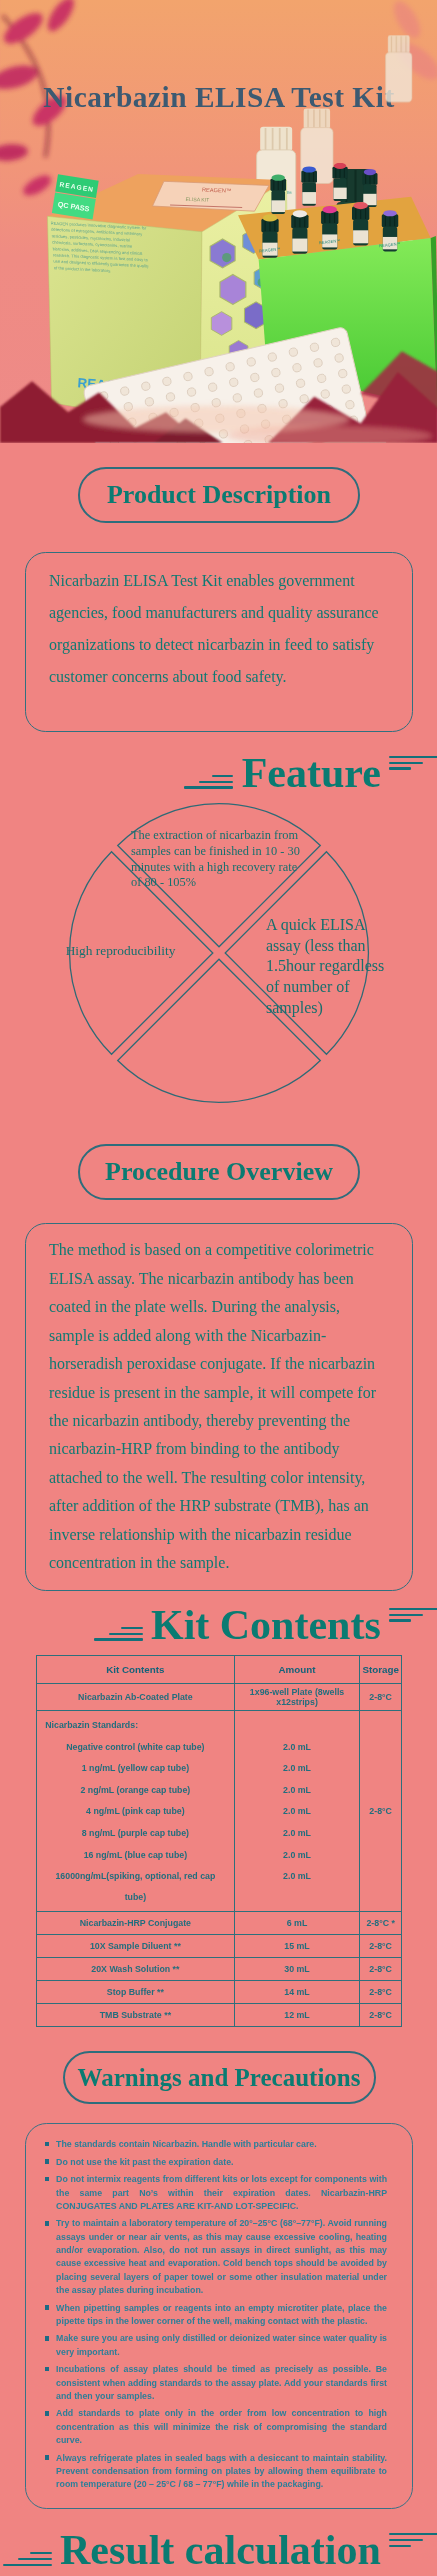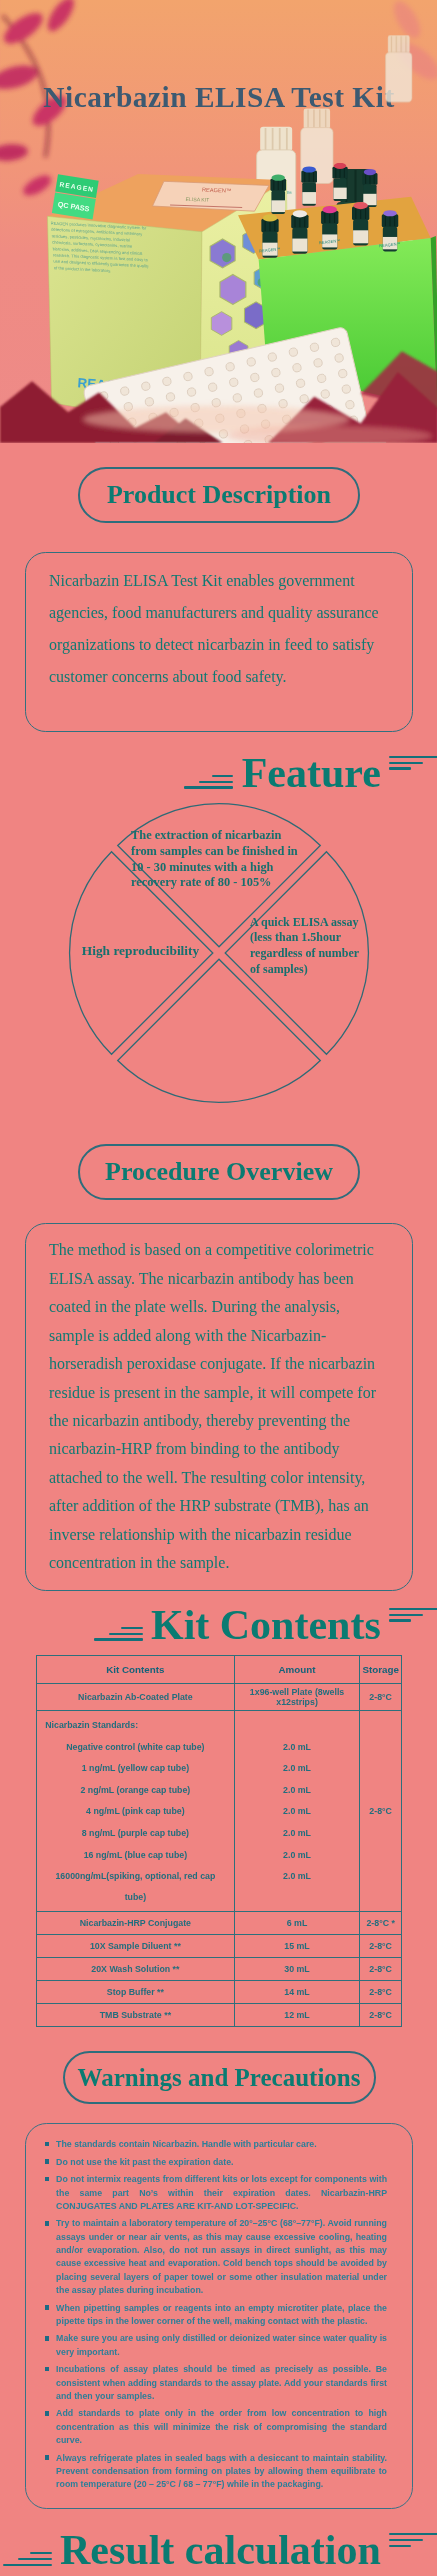--- a/index.html
+++ b/index.html
@@ -23,24 +23,24 @@
   .sl-l i:nth-child(1){width:21.6px;} .sl-l i:nth-child(2){width:34px;} .sl-l i:nth-child(3){width:49px;}
   .sl-r{align-items:flex-start;margin-bottom:20.6px;}
   .sl-r i:nth-child(1){width:49px;} .sl-r i:nth-child(2){width:34px;} .sl-r i:nth-child(3){width:21.6px;}
   
   .tbox{box-sizing:border-box;width:388px;margin:8px auto;border:1.5px solid #31707f;
         border-radius:20.6px;color:#0f7a73;font-family:"Liberation Serif",serif;
         font-size:16px;line-height:1.72;padding:12.4px 23px;}
   
   .diagram{position:relative;width:330px;height:304px;margin:7.2px auto 0;}
   .diagram svg{position:absolute;left:0;top:0;}
-  .seg{position:absolute;color:#16706e;font-family:"Liberation Serif",serif;font-weight:bold;}
+  .seg{position:absolute;color:#16706e;font-family:"Liberation Serif",serif;}
   .seg-top{left:77px;top:27px;width:178px;font-size:12.4px;line-height:1.28;}
-  .seg-left{left:20px;top:142px;width:133px;font-size:13.4px;text-align:center;}
-  .seg-right{left:196px;top:114px;width:120px;font-size:12px;line-height:1.3;}
+  .seg-left{left:0;top:142px;width:133px;font-size:13.4px;text-align:center;}
+  .seg-right{left:212px;top:114px;width:120px;font-size:16px;line-height:1.3;}
   
   table.kit{width:366px;margin:9.3px auto 0;border-collapse:collapse;
             color:#226e7e;font-size:8.8px;font-weight:bold;}
   table.kit td,table.kit th{border:1px solid #2e6f7c;text-align:center;vertical-align:middle;padding:3.1px 2.1px;}
   table.kit th{font-size:9.8px;color:#15637a;height:20.6px;}
   .std-cell{vertical-align:top !important;padding:4.1px 0 !important;}
   .std-label{text-align:left;padding-left:8.2px;height:21.6px;line-height:21.6px;}
   .std-line{min-height:21.6px;line-height:21.6px;}
   .std-line.wrap2{line-height:20.6px;padding:0 15.5px;}
   .amt-first{margin-top:21.6px;}

